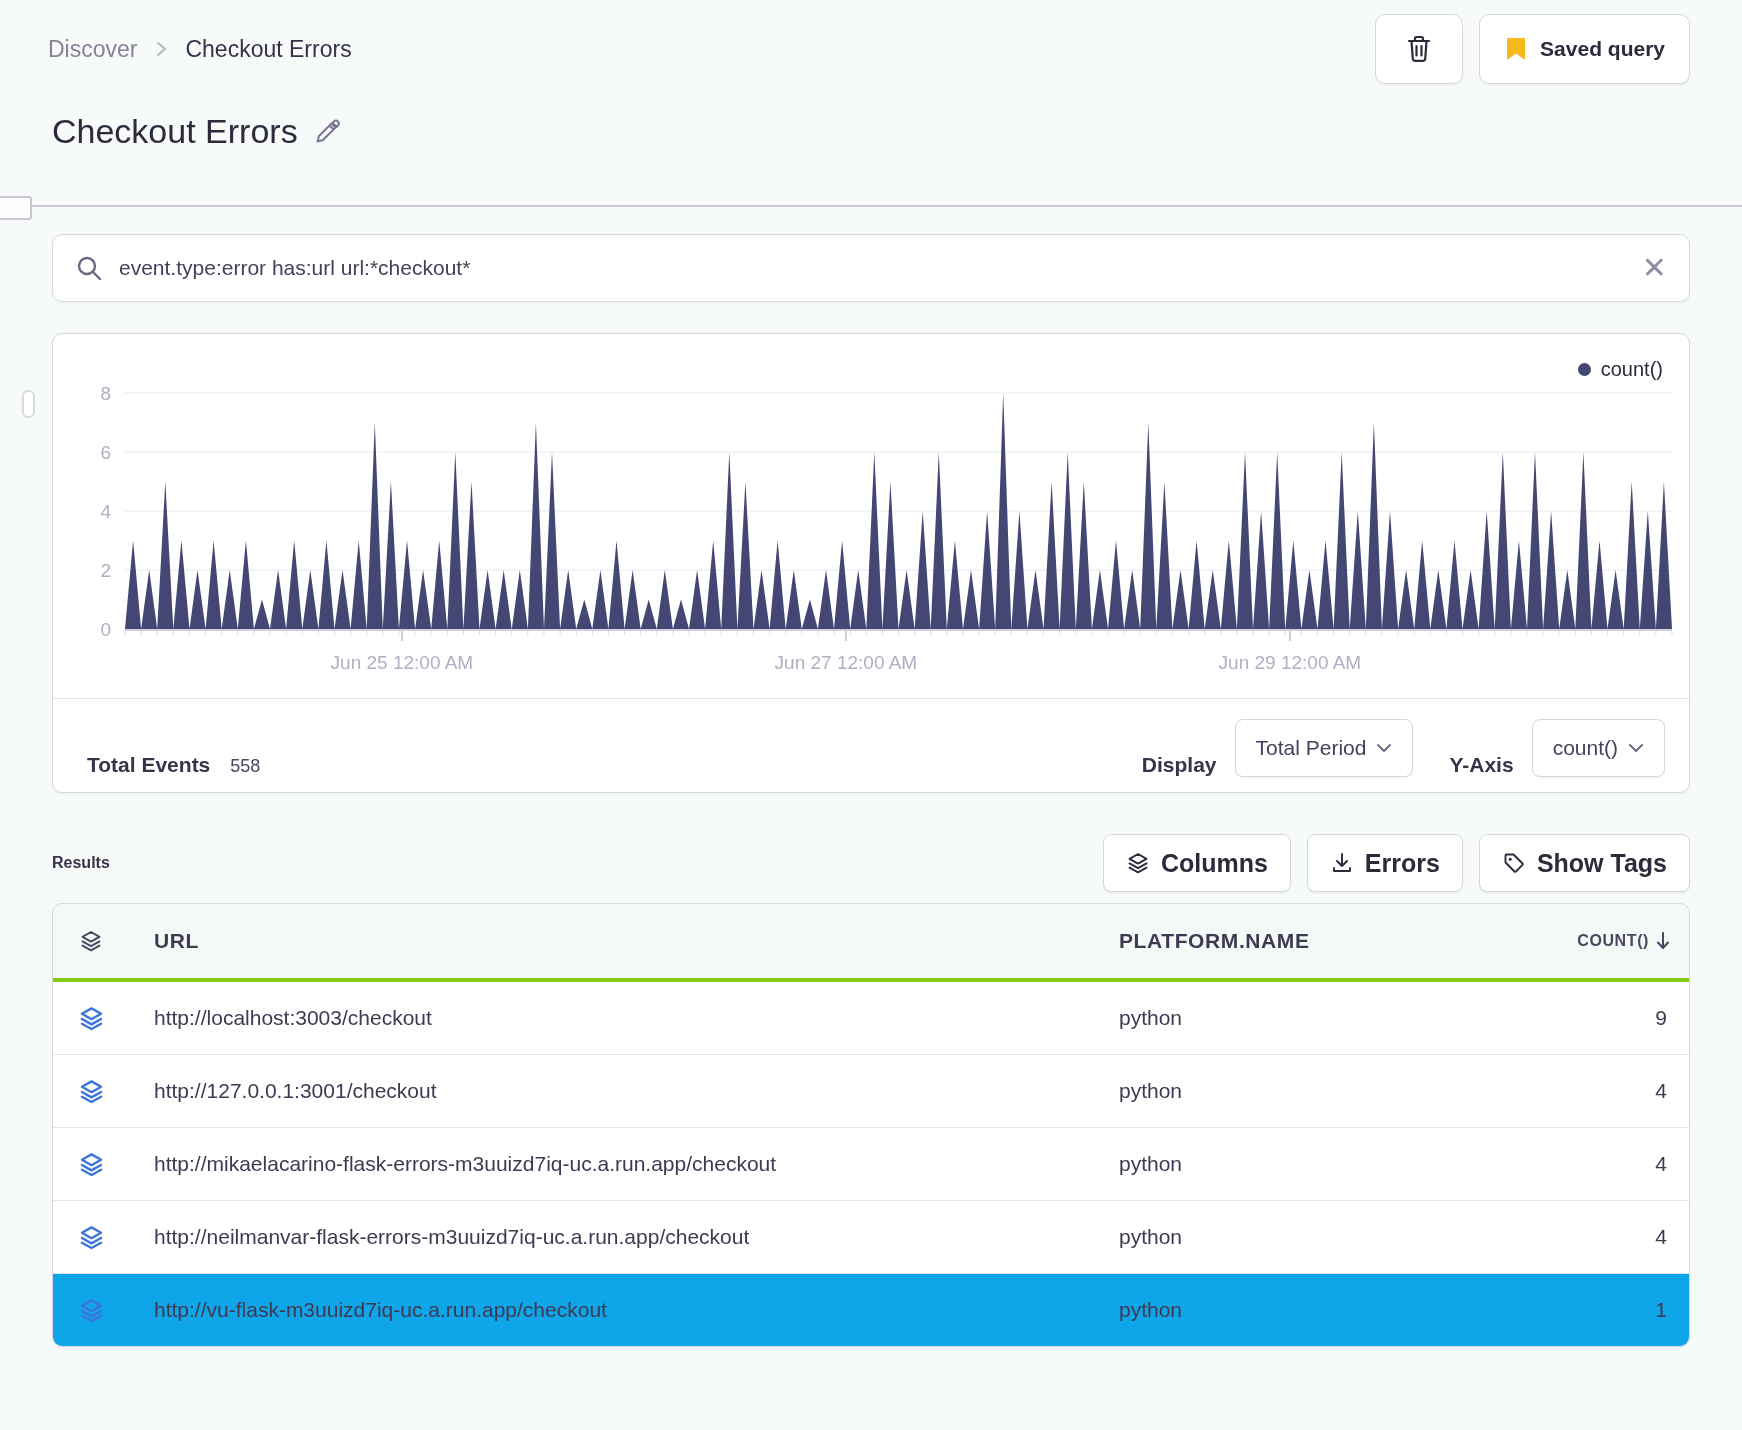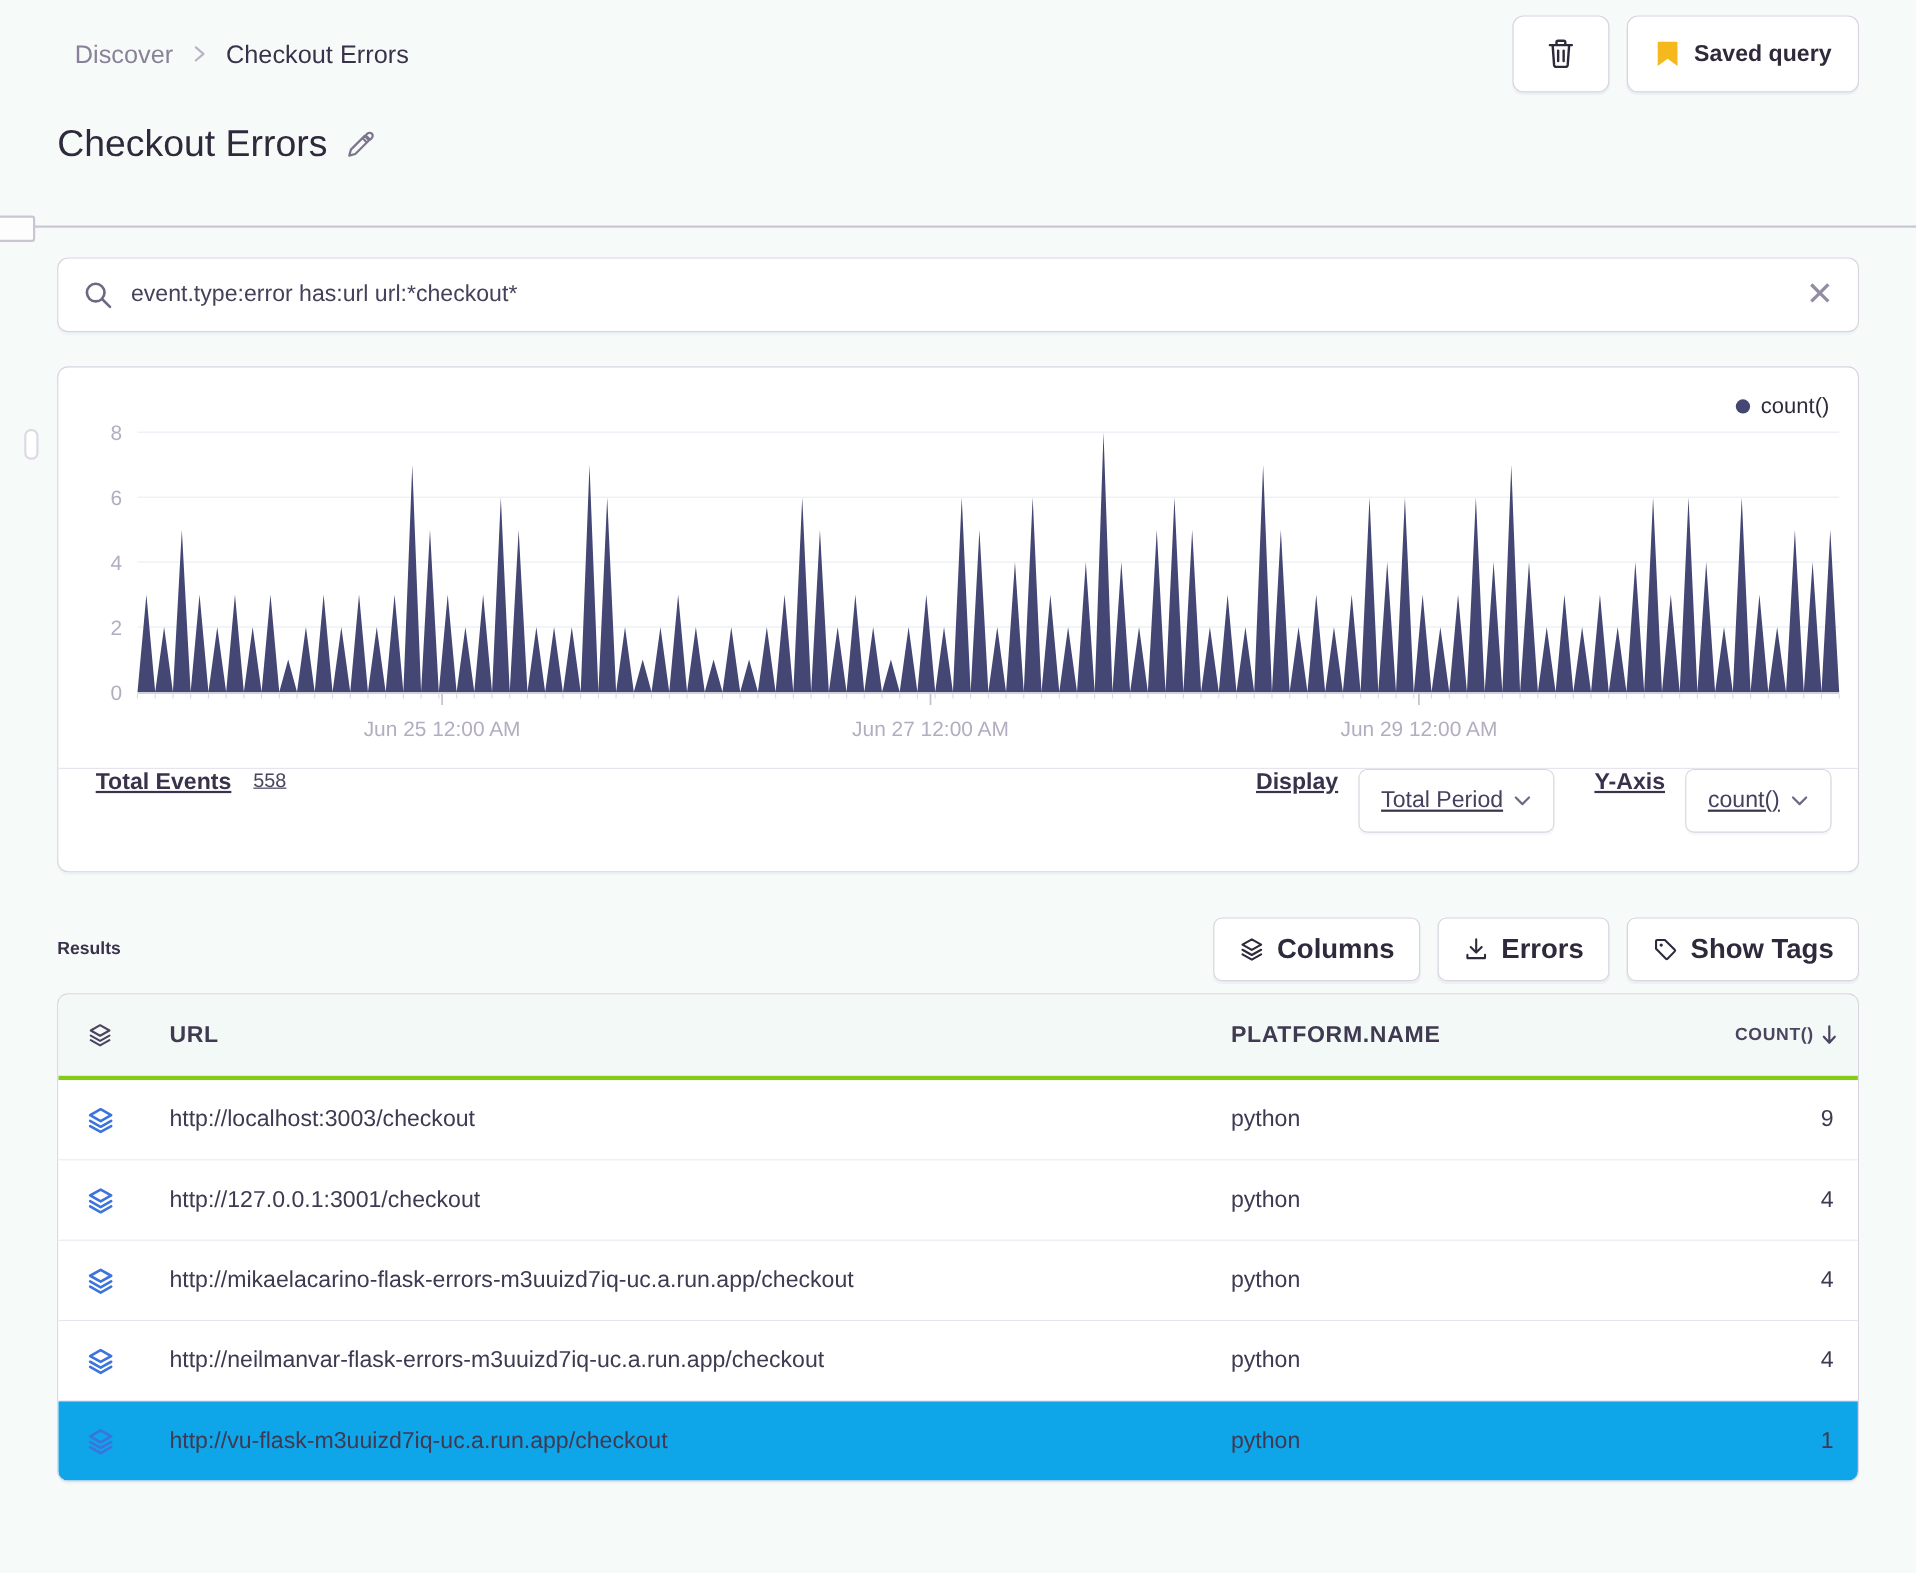--- a/index.html
+++ b/index.html
@@ -5,21 +5,21 @@
   html,body{margin:0;padding:0;}
   body{
     width:1742px;height:1430px;position:relative;overflow:hidden;
     background:#f6fbfa;color:#39324a;
     font-family:"Liberation Sans",sans-serif;
     -webkit-font-smoothing:antialiased;
   }
   .abs{position:absolute;}
 
   
-  .topbar{left:68px;right:52px;top:14px;height:70px;display:flex;align-items:center;}
+  .topbar{left:48px;right:52px;top:14px;height:70px;display:flex;align-items:center;}
   .breadcrumb{display:flex;align-items:center;gap:16px;font-size:23px;}
   .crumb-link{color:#8a8199;cursor:pointer;}
   .crumb-sep{color:#b9b3c6;display:flex;align-items:center;}
   .crumb-current{color:#39324a;}
   .topbar-actions{margin-left:auto;display:flex;gap:16px;}
   .btn{
     display:flex;align-items:center;justify-content:center;gap:12px;
     background:#fff;border:1px solid #d8d4e0;border-radius:10px;
     box-shadow:0 2px 1px rgba(60,40,90,0.05);
     font-size:21px;font-weight:bold;color:#2f2a3b;cursor:pointer;
@@ -59,21 +59,21 @@
     border:1px solid #d8d4e0;border-radius:10px;box-sizing:border-box;
     box-shadow:0 2px 1px rgba(60,40,90,0.04);
   }
   .legend{position:absolute;top:24px;right:26px;display:flex;align-items:center;gap:10px;
     font-size:20px;color:#2f2a3b;}
   .legend-dot{width:13px;height:13px;border-radius:50%;background:#444674;}
   #chart-wrap{position:absolute;left:0;top:0;width:100%;height:350px;}
   .chart-footer-divider{position:absolute;left:0;right:0;top:364px;border-top:1px solid #e4e1ea;}
   .chart-footer{
     position:absolute;left:0;right:0;top:365px;height:94px;
-    display:flex;align-items:flex-start;padding:0 24px 0 34px;box-sizing:border-box;gap:18px;text-decoration:underline;
+    display:flex;align-items:flex-end;padding:0 24px 16px 34px;box-sizing:border-box;gap:18px;
   }
   .tf-label{font-size:21px;font-weight:bold;color:#39324a;}
   .tf-value{font-size:18px;color:#4a445f;margin-left:2px;}
   .footer-spacer{flex:1;}
   .dropdown{
     display:flex;align-items:center;gap:10px;background:#fff;
     border:1px solid #d8d4e0;border-radius:8px;height:58px;padding:0 20px;
     box-sizing:border-box;font-size:21px;color:#46415c;cursor:pointer;
     box-shadow:0 2px 1px rgba(60,40,90,0.04);
   }

